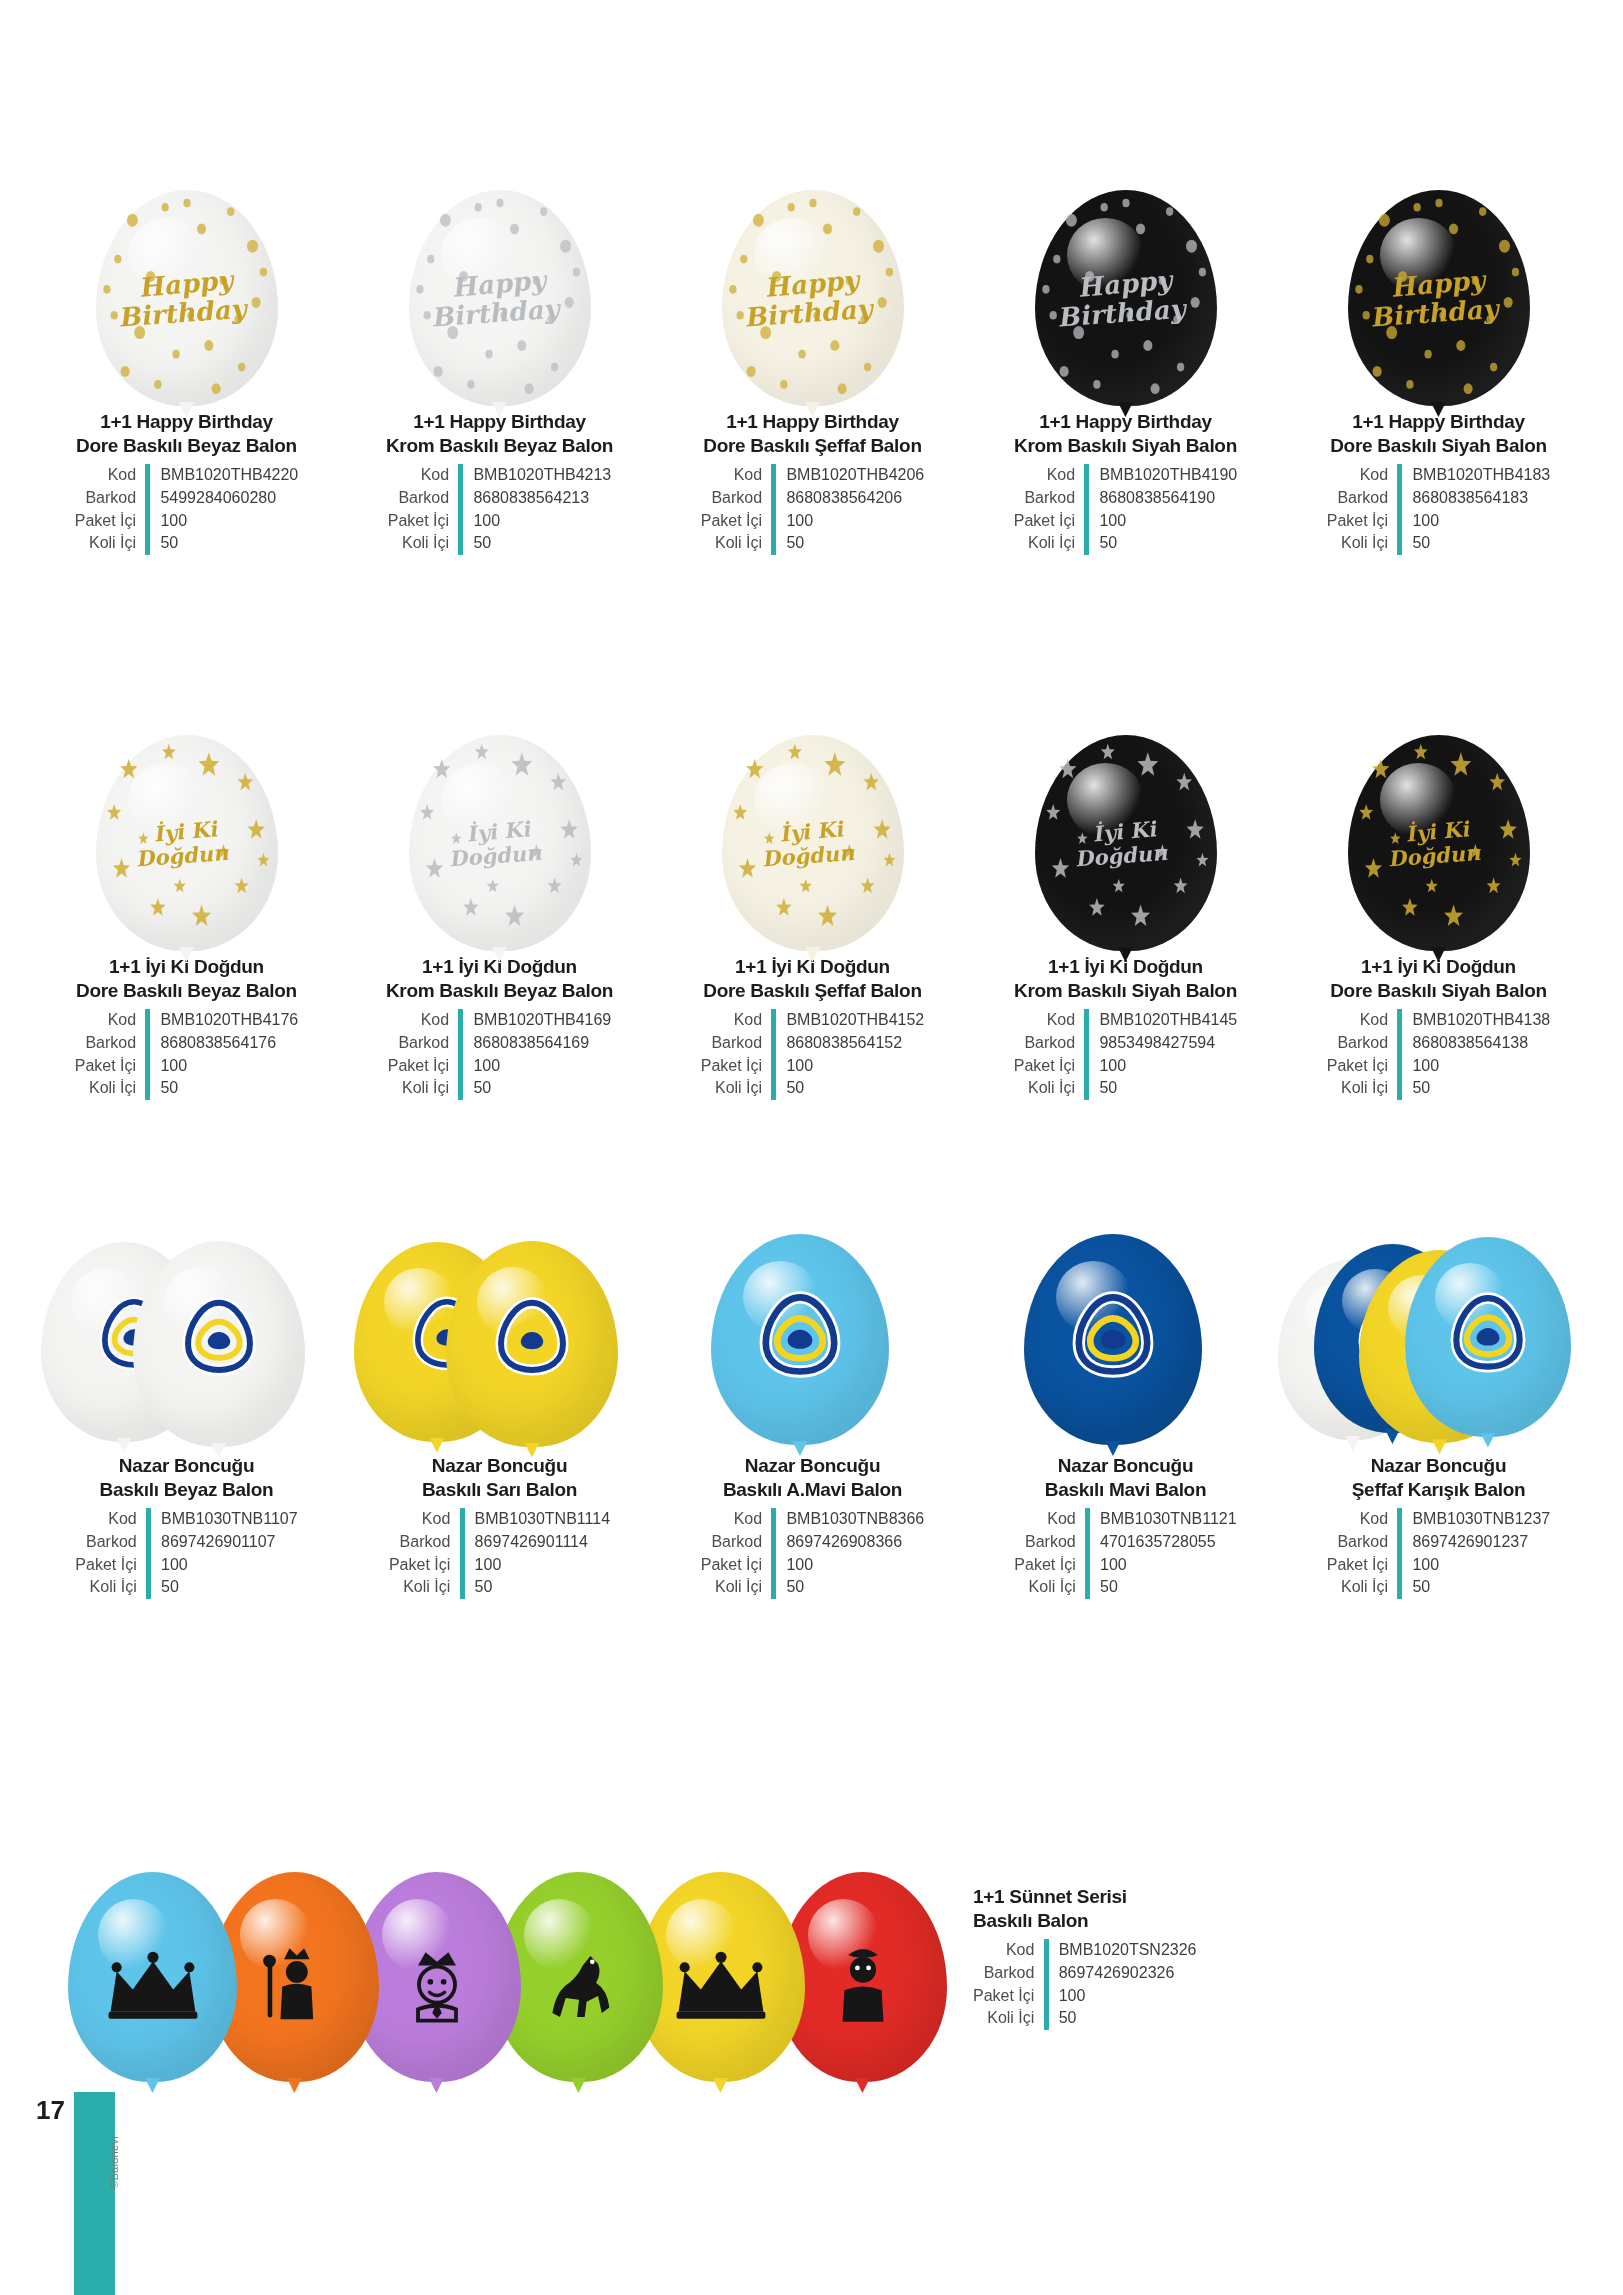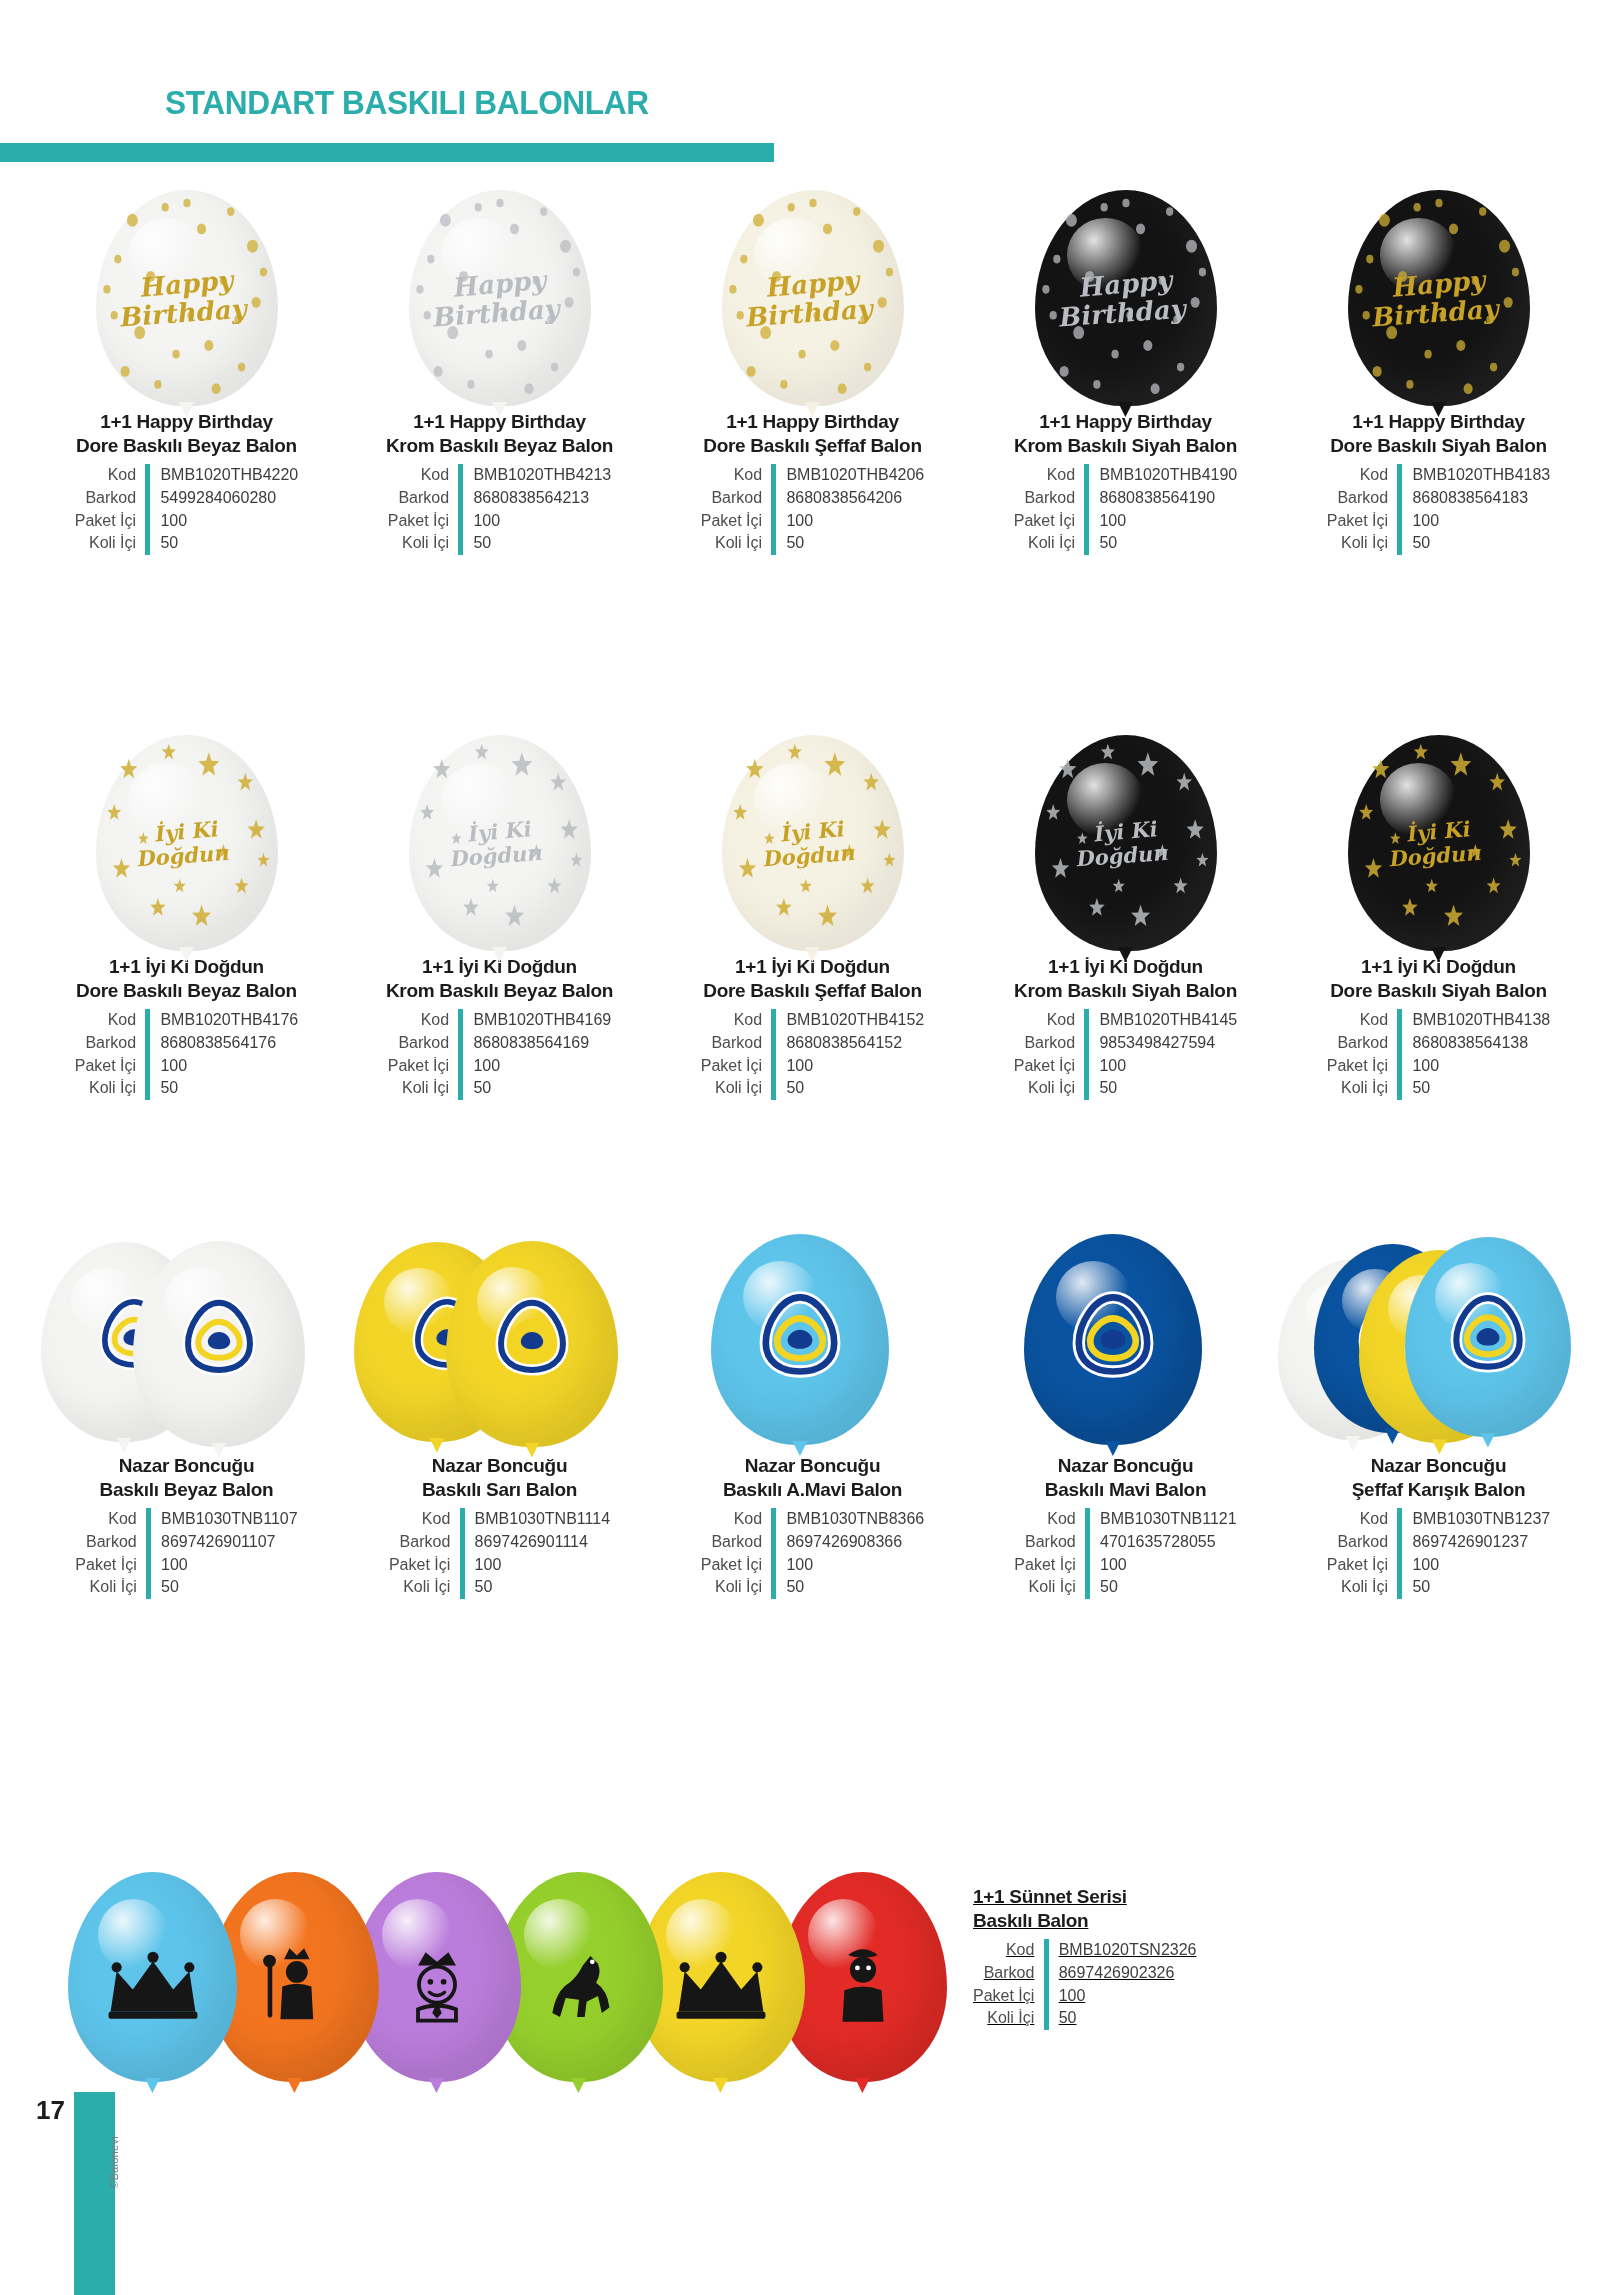--- a/index.html
+++ b/index.html
@@ -176,21 +176,20 @@
     white-space: nowrap;
   }
 
   
   .sunnet-wrap {
     position: absolute;
     left: 0; top: 1843px;
     width: 1460px;
     display: flex;
     align-items: flex-start;
-    text-decoration: underline;
   }
   .sunnet-balloons {
     position: relative;
     margin-left: 68px;
     width: 871px;
     height: 254px;
   }
   .sunnet-balloons .balloon {
     position: absolute;
     width: 169px;
@@ -224,24 +223,20 @@
     transform-origin: left bottom;
     white-space: nowrap;
     letter-spacing: 0.3px;
   }
 </style>
 </head>
 <body>
 
 <div class="page">
 
-  <div class="header">
-    <div class="header-title">STANDART BASKILI BALONLAR</div>
-    <div class="header-rule"></div>
-  </div>
 
   <div class="grid-row" id="row-0" style="top:144px;">
       <div class="cell pad-left">
         <div class="balloon-box">
           <div class="balloon b-white">
                <span class="gloss"></span>
                <span class="dots"><svg viewBox="0 0 100 100" width="100%" height="100%" preserveAspectRatio="none">
                 <circle cx="20" cy="14" r="3" fill="#cfae33" opacity="0.75"></circle>
                 <circle cx="38" cy="8" r="2" fill="#cfae33" opacity="0.75"></circle>
                 <circle cx="58" cy="18" r="2.5" fill="#cfae33" opacity="0.75"></circle>

